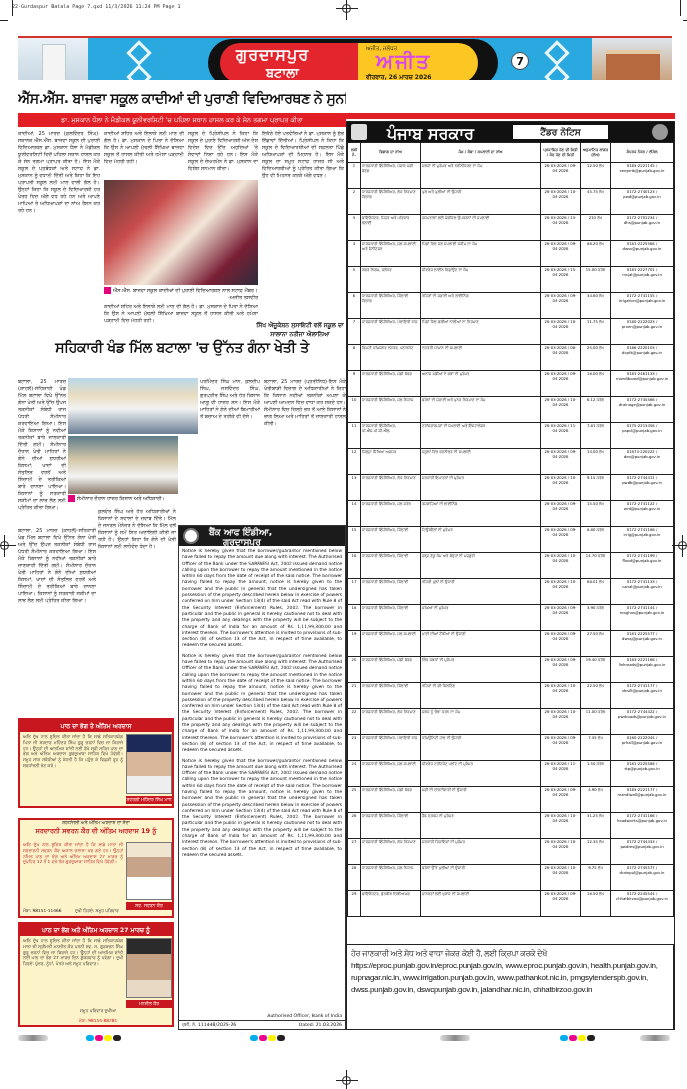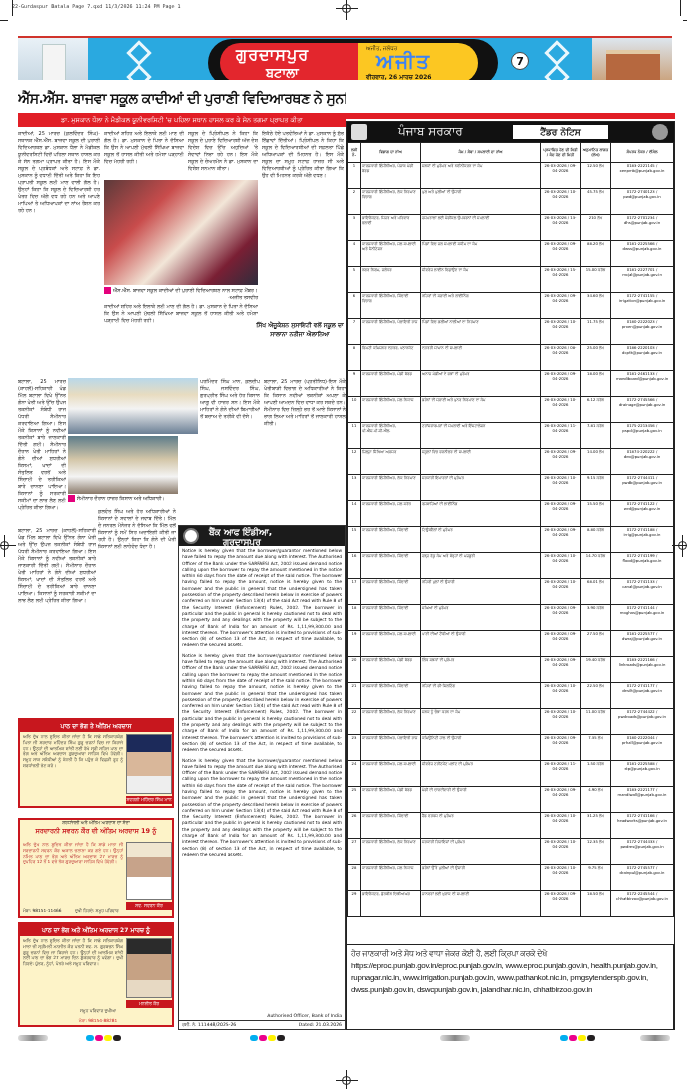--- a/index.html
+++ b/index.html
@@ -17,21 +17,21 @@
   .mast .temple-l:after { content: ""; position: absolute; left: 24px; top: 6px; width: 22px; height: 38px; background: #f4f4f4; border: 1px solid #bcc; border-bottom: none; }
   .mast .temple-r { position: absolute; right: 0; top: 0; width: 80px; height: 44px; background: linear-gradient(180deg,#dde6ee,#caa27c); }
   .mast .temple-r:after { content: ""; position: absolute; left: 14px; top: 12px; width: 54px; height: 32px; background: #b6683f; border-top: 4px solid #e2c9a4; }
   .diamond { position: absolute; width: 18px; height: 18px; border: 3px solid #fff; transform: rotate(45deg); opacity: .9; }
   .pill { position: absolute; left: 190px; top: 1px; width: 290px; height: 48px; background: #111; border-radius: 30px; }
   .pill .red { position: absolute; left: 12px; top: 4px; width: 150px; height: 40px; background: #e3262d; border-radius: 22px 0 0 22px; }
   .pill .yel { position: absolute; left: 150px; top: 4px; width: 120px; height: 40px; background: #fcc722; border-radius: 0 22px 22px 0; }
   .m-city1 { position: absolute; left: 28px; top: 6px; color: #fff; font-weight: bold; font-size: 16px; letter-spacing: 1px; }
   .m-city2 { position: absolute; left: 58px; top: 26px; color: #fff; font-weight: bold; font-size: 13px; }
   .m-sub { position: absolute; left: 158px; top: 6px; color: #111; font-size: 5.5px; }
-  .m-brand { position: absolute; left: 168px; top: 10px; color: #3b82f6; font-weight: bold; font-size: 20px; letter-spacing: 2px; }
+  .m-brand { position: absolute; left: 168px; top: 10px; color: #d946ef; font-weight: bold; font-size: 20px; letter-spacing: 2px; }
   .m-date { position: absolute; left: 158px; top: 34px; color: #111; font-size: 6px; font-weight: bold; }
   .pageno { position: absolute; left: 493px; top: 14px; width: 18px; height: 18px; border-radius: 50%; background: #fff; color: #111; font-weight: bold; font-size: 11px; text-align: center; line-height: 18px; border: 1px solid #444; }
 
   
   .h1 { position: absolute; left: 18px; top: 90px; width: 328px; font-size: 14px; font-weight: bold; font-family: "DejaVu Sans Condensed","DejaVu Sans",sans-serif; letter-spacing: -0.3px; white-space: nowrap; overflow: hidden; }
   .subbar { position: absolute; left: 18px; top: 113px; width: 328px; height: 14px; background: #e11e26; color: #fff; font-size: 6.5px; text-align: center; line-height: 14px; white-space: nowrap; overflow: hidden; }
   .rule-top { position: absolute; left: 346px; top: 113px; width: 329px; height: 6px; background: #e11e26; }
 
   .col { position: absolute; font-size: 5px; line-height: 7px; color: #222; text-align: justify; overflow: hidden; }
   .photo { position: absolute; background: linear-gradient(135deg,#5b3a3a,#c94c4c 30%,#f2e6d8 55%,#7a1f34 80%,#2d2d3d); }
@@ -54,21 +54,21 @@
   .obit .bar { background: #c8171e; color: #fff; font-size: 6px; font-weight: bold; text-align: center; line-height: 12px; white-space: nowrap; overflow: hidden; }
   .obit .txt { position: absolute; font-size: 4.3px; line-height: 5.8px; color: #222; text-align: justify; }
   .obit .pic { position: absolute; border: 1px solid #777; }
   .obit .nametag { position: absolute; background: #c8171e; color: #fff; font-size: 4.5px; text-align: center; line-height: 8px; }
   .obit-small-title { font-size: 4.5px; text-align: center; }
 
   
   .tender { position: absolute; left: 346px; top: 121px; width: 329px; height: 909px; border: 1px solid #222; }
   .t-head { height: 20px; background: #111; position: relative; }
   .t-emb { position: absolute; left: 4px; top: 2px; width: 16px; height: 16px; background: #ddd; border-radius: 2px; }
-  .t-title { position: absolute; left: 40px; top: 2px; color: #fff; font-size: 12px; font-weight: normal; margin-left: 11px; }
+  .t-title { position: absolute; left: 40px; top: 2px; color: #fff; font-size: 16px; font-weight: bold; }
   .t-box { position: absolute; left: 166px; top: 3px; width: 95px; height: 14px; background: #fff; color: #111; font-size: 9px; font-weight: bold; text-align: center; line-height: 14px; }
   .t-seal { position: absolute; right: 6px; top: 2px; width: 16px; height: 16px; border-radius: 50%; background: #999; }
   table { border-collapse: collapse; width: 100%; table-layout: fixed; }
   th, td { border: 1px solid #222; font-size: 3.8px; line-height: 4.6px; padding: 1px; vertical-align: top; overflow: hidden; }
   th { font-weight: bold; text-align: center; height: 20px; vertical-align: middle; }
   td.c { text-align: center; }
   .t-foot { position: absolute; left: 0; right: 0; bottom: 0; height: 85px; border-top: 1px solid #222; display: flex; }
   .t-foot .info { flex: 1; padding: 3px 4px; font-size: 8px; line-height: 12px; color: #111; border-right: 1px solid #222; font-family: "Liberation Sans", sans-serif; letter-spacing: -0.3px; }
   .t-foot .ref { width: 57px; padding: 3px; font-size: 7px; line-height: 10px; }
 
@@ -126,20 +126,21 @@
 <div class="photo" style="left:104px;top:180px;width:154px;height:105px"></div>
 <div class="caption" style="left:104px;top:287px;width:154px">
   <span class="mark"></span><span>ਐੱਸ.ਐੱਸ. ਬਾਜਵਾ ਸਕੂਲ ਕਾਦੀਆਂ ਦੀ ਪੁਰਾਣੀ ਵਿਦਿਆਰਥਣ ਨਾਲ ਸਟਾਫ਼ ਮੈਂਬਰ।</span>
   <span style="float:right">-ਅਜੀਤ ਤਸਵੀਰ</span>
 </div>
 <div class="col" style="left:104px;top:303px;width:154px;height:30px">ਕਾਦੀਆਂ ਸ਼ਹਿਰ ਅਤੇ ਇਲਾਕੇ ਲਈ ਮਾਣ ਦੀ ਗੱਲ ਹੈ। ਡਾ. ਮੁਸਕਾਨ ਦੇ ਪਿਤਾ ਨੇ ਦੱਸਿਆ ਕਿ ਉਸ ਨੇ ਆਪਣੀ ਮੁੱਢਲੀ ਸਿੱਖਿਆ ਬਾਜਵਾ ਸਕੂਲ ਤੋਂ ਹਾਸਲ ਕੀਤੀ ਅਤੇ ਹਮੇਸ਼ਾ ਪੜ੍ਹਾਈ ਵਿਚ ਮੋਹਰੀ ਰਹੀ।</div>
 <div class="col" style="left:262px;top:130px;width:82px;height:188px">ਇਕੱਠੇ ਹੋਏ ਪਤਵੰਤਿਆਂ ਨੇ ਡਾ. ਮੁਸਕਾਨ ਨੂੰ ਸ਼ੁੱਭ ਇੱਛਾਵਾਂ ਦਿੱਤੀਆਂ। ਪ੍ਰਿੰਸੀਪਲ ਨੇ ਕਿਹਾ ਕਿ ਸਕੂਲ ਦੇ ਵਿਦਿਆਰਥੀਆਂ ਦੀ ਸਫ਼ਲਤਾ ਪਿੱਛੇ ਅਧਿਆਪਕਾਂ ਦੀ ਮਿਹਨਤ ਹੈ। ਇਸ ਮੌਕੇ ਸਕੂਲ ਦਾ ਸਮੂਹ ਸਟਾਫ਼ ਹਾਜ਼ਰ ਸੀ ਅਤੇ ਵਿਦਿਆਰਥੀਆਂ ਨੂੰ ਪ੍ਰੇਰਿਤ ਕੀਤਾ ਗਿਆ ਕਿ ਉਹ ਵੀ ਮਿਹਨਤ ਕਰਕੇ ਅੱਗੇ ਵਧਣ।</div>
 <div class="side-h">ਸਿੱਖ ਐਜੂਕੇਸ਼ਨ ਸੁਸਾਇਟੀ ਵਲੋਂ ਸਕੂਲ ਦਾ ਸਾਲਾਨਾ ਨਤੀਜਾ ਐਲਾਨਿਆ</div>
 
 <div class="h2">
+  <div>ਸਹਿਕਾਰੀ ਖੰਡ ਮਿੱਲ ਬਟਾਲਾ 'ਚ ਉੱਨਤ ਗੰਨਾ ਖੇਤੀ ਤੇ</div>
 </div>
 <div class="col" style="left:18px;top:378px;width:48px;height:147px">ਬਟਾਲਾ, 25 ਮਾਰਚ (ਕਾਹਲੋਂ)-ਸਹਿਕਾਰੀ ਖੰਡ ਮਿੱਲ ਬਟਾਲਾ ਵਿਖੇ ਉੱਨਤ ਗੰਨਾ ਖੇਤੀ ਅਤੇ ਉੱਚ ਉਪਜ ਤਕਨੀਕਾਂ ਸੰਬੰਧੀ ਰਾਜ ਪੱਧਰੀ ਸੈਮੀਨਾਰ ਕਰਵਾਇਆ ਗਿਆ। ਇਸ ਮੌਕੇ ਕਿਸਾਨਾਂ ਨੂੰ ਨਵੀਆਂ ਤਕਨੀਕਾਂ ਬਾਰੇ ਜਾਣਕਾਰੀ ਦਿੱਤੀ ਗਈ। ਸੈਮੀਨਾਰ ਦੌਰਾਨ ਖੇਤੀ ਮਾਹਿਰਾਂ ਨੇ ਗੰਨੇ ਦੀਆਂ ਸੁਧਰੀਆਂ ਕਿਸਮਾਂ, ਖਾਦਾਂ ਦੀ ਸੰਤੁਲਿਤ ਵਰਤੋਂ ਅਤੇ ਸਿੰਚਾਈ ਦੇ ਤਰੀਕਿਆਂ ਬਾਰੇ ਚਾਨਣਾ ਪਾਇਆ। ਕਿਸਾਨਾਂ ਨੂੰ ਸਰਕਾਰੀ ਸਕੀਮਾਂ ਦਾ ਲਾਭ ਲੈਣ ਲਈ ਪ੍ਰੇਰਿਤ ਕੀਤਾ ਗਿਆ।</div>
 <div class="photo2" style="left:68px;top:378px;width:130px;height:56px"></div>
 <div class="photo3" style="left:68px;top:436px;width:110px;height:58px"></div>
 <div class="caption" style="left:68px;top:495px;width:110px">
   <span class="mark"></span><span>ਸੈਮੀਨਾਰ ਦੌਰਾਨ ਹਾਜ਼ਰ ਕਿਸਾਨ ਅਤੇ ਅਧਿਕਾਰੀ।</span>
 </div>
 <div class="col" style="left:200px;top:378px;width:60px;height:145px">ਪਰਮਿੰਦਰ ਸਿੰਘ ਮਾਨ, ਕੁਲਦੀਪ ਸਿੰਘ, ਜਸਵਿੰਦਰ ਸਿੰਘ, ਗੁਰਪ੍ਰੀਤ ਸਿੰਘ ਅਤੇ ਹੋਰ ਕਿਸਾਨ ਆਗੂ ਵੀ ਹਾਜ਼ਰ ਸਨ। ਇਸ ਮੌਕੇ ਮਾਹਿਰਾਂ ਨੇ ਗੰਨੇ ਦੀਆਂ ਬਿਮਾਰੀਆਂ ਤੋਂ ਬਚਾਅ ਦੇ ਤਰੀਕੇ ਵੀ ਦੱਸੇ।</div>
 <div class="col" style="left:264px;top:378px;width:82px;height:147px">ਬਟਾਲਾ, 25 ਮਾਰਚ (ਪ੍ਰਤੀਨਿਧ)-ਇਸ ਮੌਕੇ ਖੇਤੀਬਾੜੀ ਵਿਭਾਗ ਦੇ ਅਧਿਕਾਰੀਆਂ ਨੇ ਕਿਹਾ ਕਿ ਕਿਸਾਨ ਨਵੀਆਂ ਤਕਨੀਕਾਂ ਅਪਣਾ ਕੇ ਆਪਣੀ ਆਮਦਨ ਵਿਚ ਵਾਧਾ ਕਰ ਸਕਦੇ ਹਨ। ਸੈਮੀਨਾਰ ਵਿਚ ਜ਼ਿਲ੍ਹੇ ਭਰ ਤੋਂ ਆਏ ਕਿਸਾਨਾਂ ਨੇ ਭਾਗ ਲਿਆ ਅਤੇ ਮਾਹਿਰਾਂ ਤੋਂ ਜਾਣਕਾਰੀ ਹਾਸਲ ਕੀਤੀ।</div>
 <div class="col" style="left:18px;top:527px;width:78px;height:178px">ਬਟਾਲਾ, 25 ਮਾਰਚ (ਕਾਹਲੋਂ)-ਸਹਿਕਾਰੀ ਖੰਡ ਮਿੱਲ ਬਟਾਲਾ ਵਿਖੇ ਉੱਨਤ ਗੰਨਾ ਖੇਤੀ ਅਤੇ ਉੱਚ ਉਪਜ ਤਕਨੀਕਾਂ ਸੰਬੰਧੀ ਰਾਜ ਪੱਧਰੀ ਸੈਮੀਨਾਰ ਕਰਵਾਇਆ ਗਿਆ। ਇਸ ਮੌਕੇ ਕਿਸਾਨਾਂ ਨੂੰ ਨਵੀਆਂ ਤਕਨੀਕਾਂ ਬਾਰੇ ਜਾਣਕਾਰੀ ਦਿੱਤੀ ਗਈ। ਸੈਮੀਨਾਰ ਦੌਰਾਨ ਖੇਤੀ ਮਾਹਿਰਾਂ ਨੇ ਗੰਨੇ ਦੀਆਂ ਸੁਧਰੀਆਂ ਕਿਸਮਾਂ, ਖਾਦਾਂ ਦੀ ਸੰਤੁਲਿਤ ਵਰਤੋਂ ਅਤੇ ਸਿੰਚਾਈ ਦੇ ਤਰੀਕਿਆਂ ਬਾਰੇ ਚਾਨਣਾ ਪਾਇਆ। ਕਿਸਾਨਾਂ ਨੂੰ ਸਰਕਾਰੀ ਸਕੀਮਾਂ ਦਾ ਲਾਭ ਲੈਣ ਲਈ ਪ੍ਰੇਰਿਤ ਕੀਤਾ ਗਿਆ।</div>

